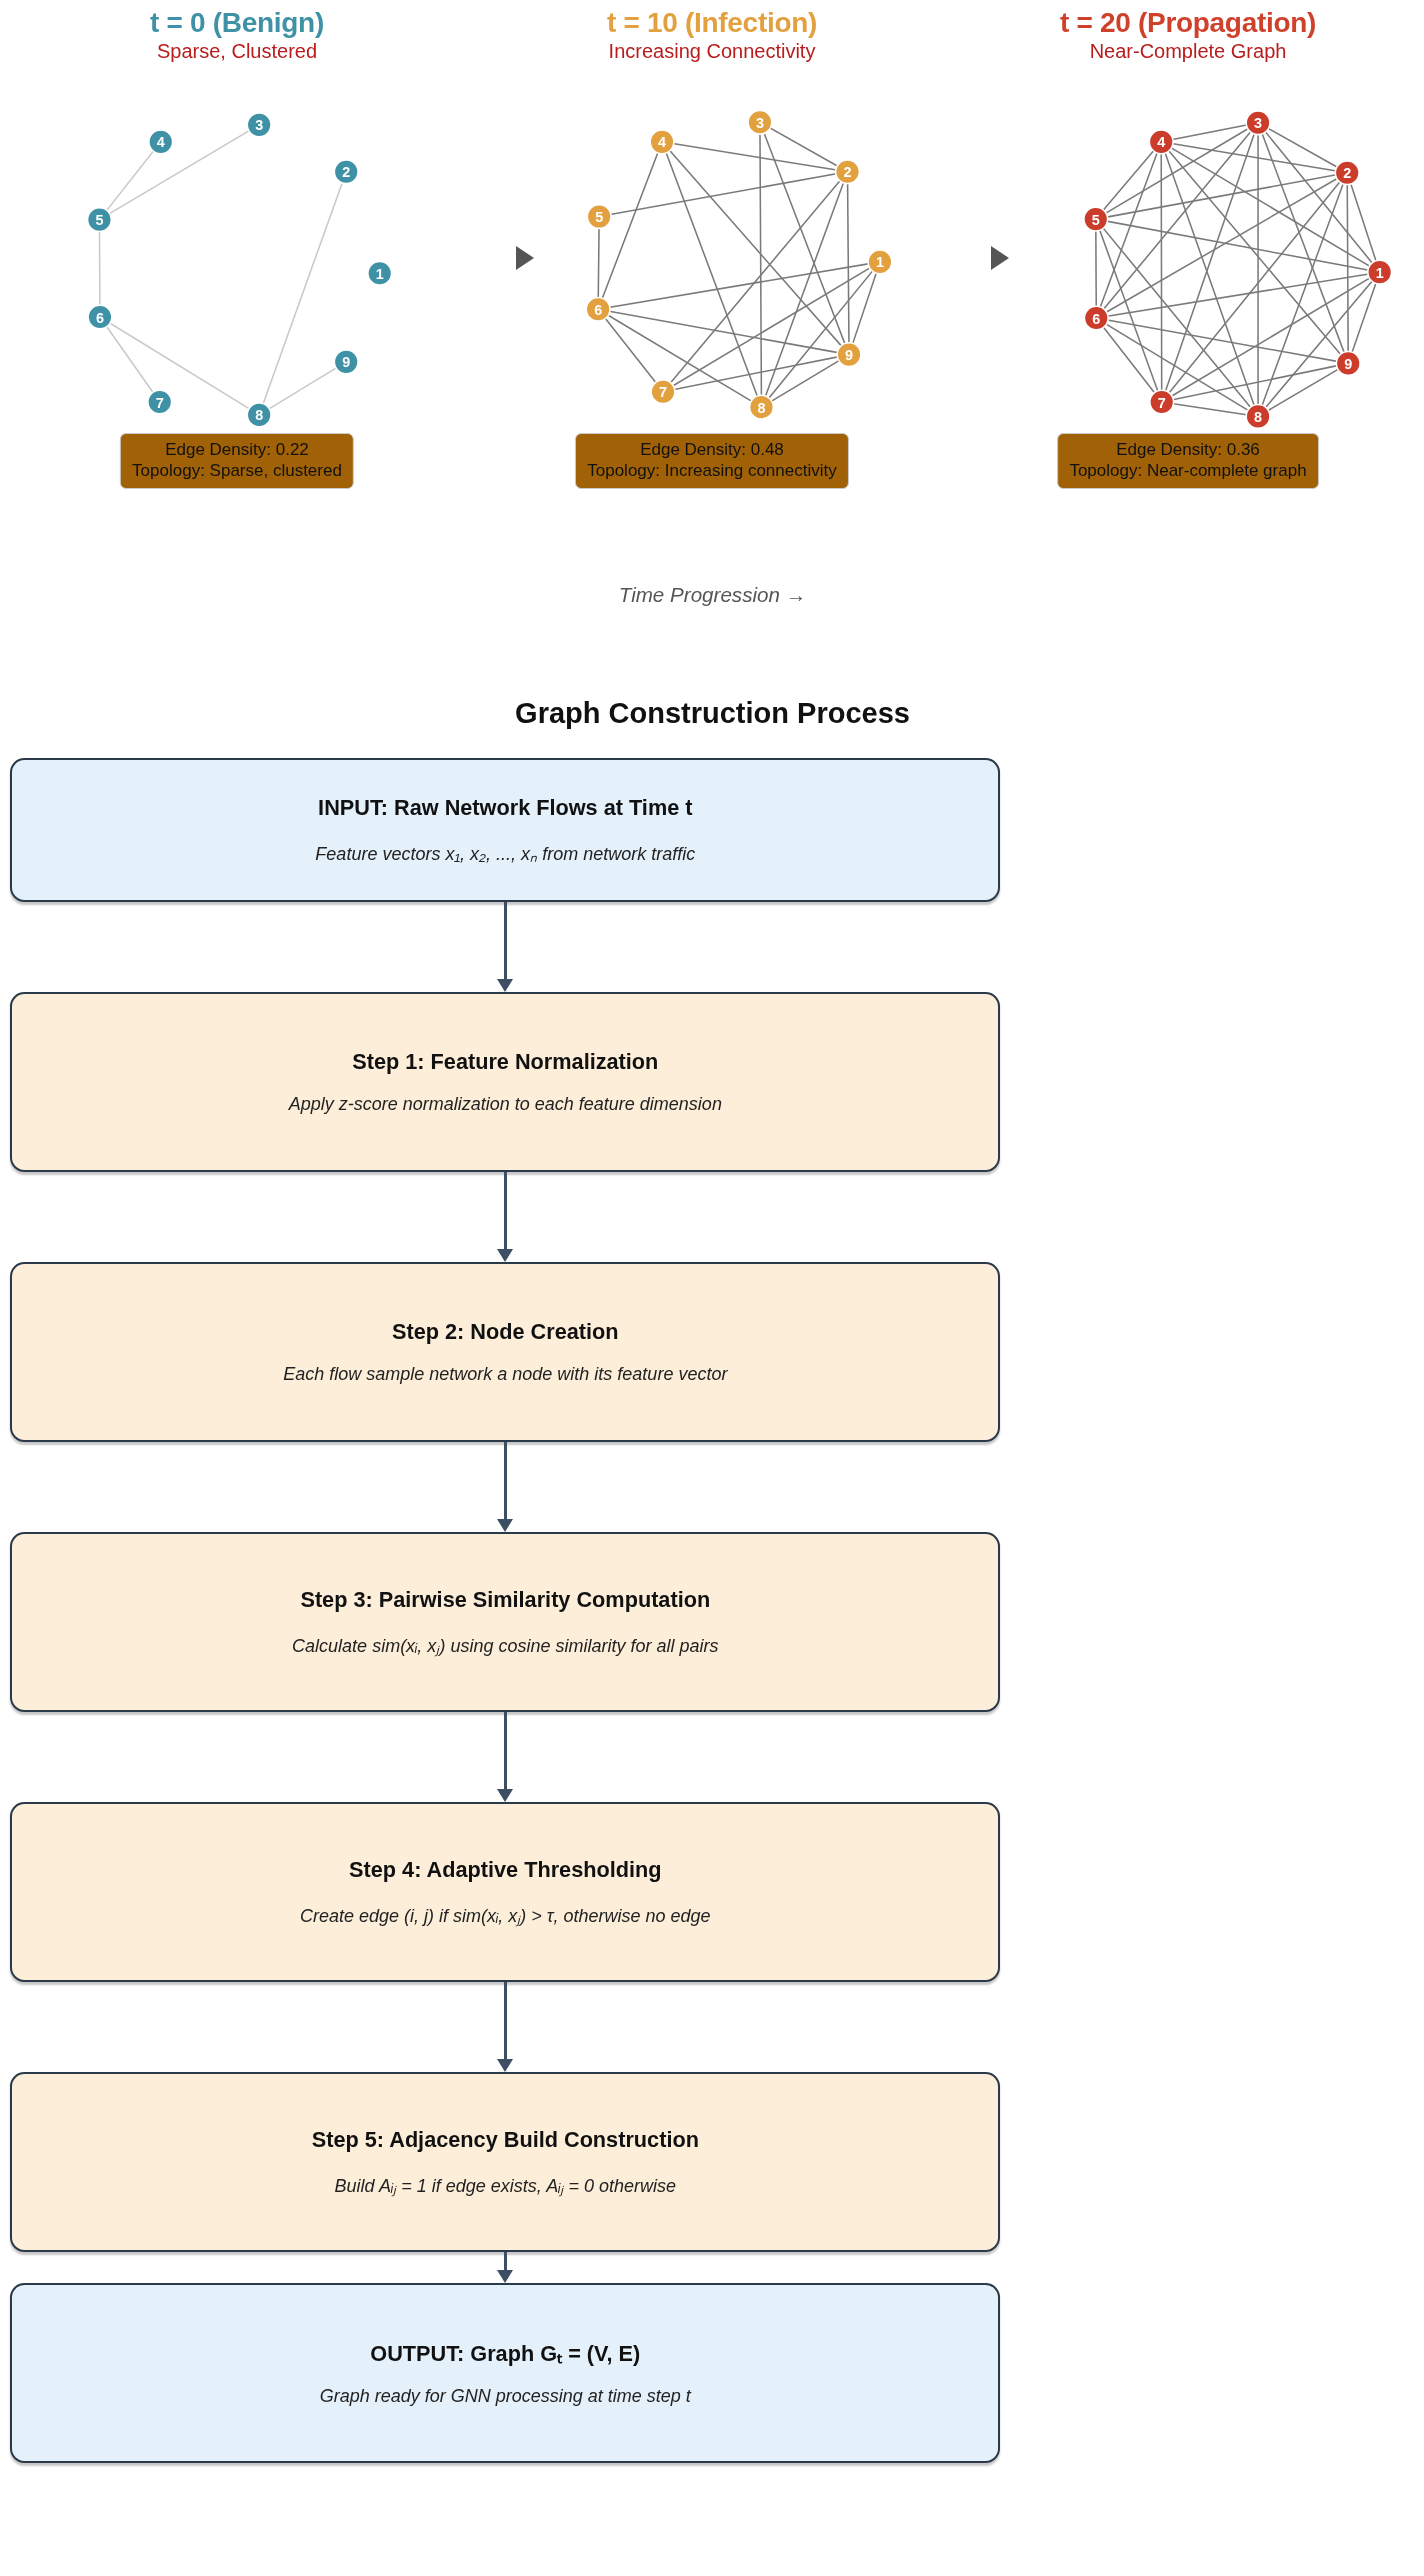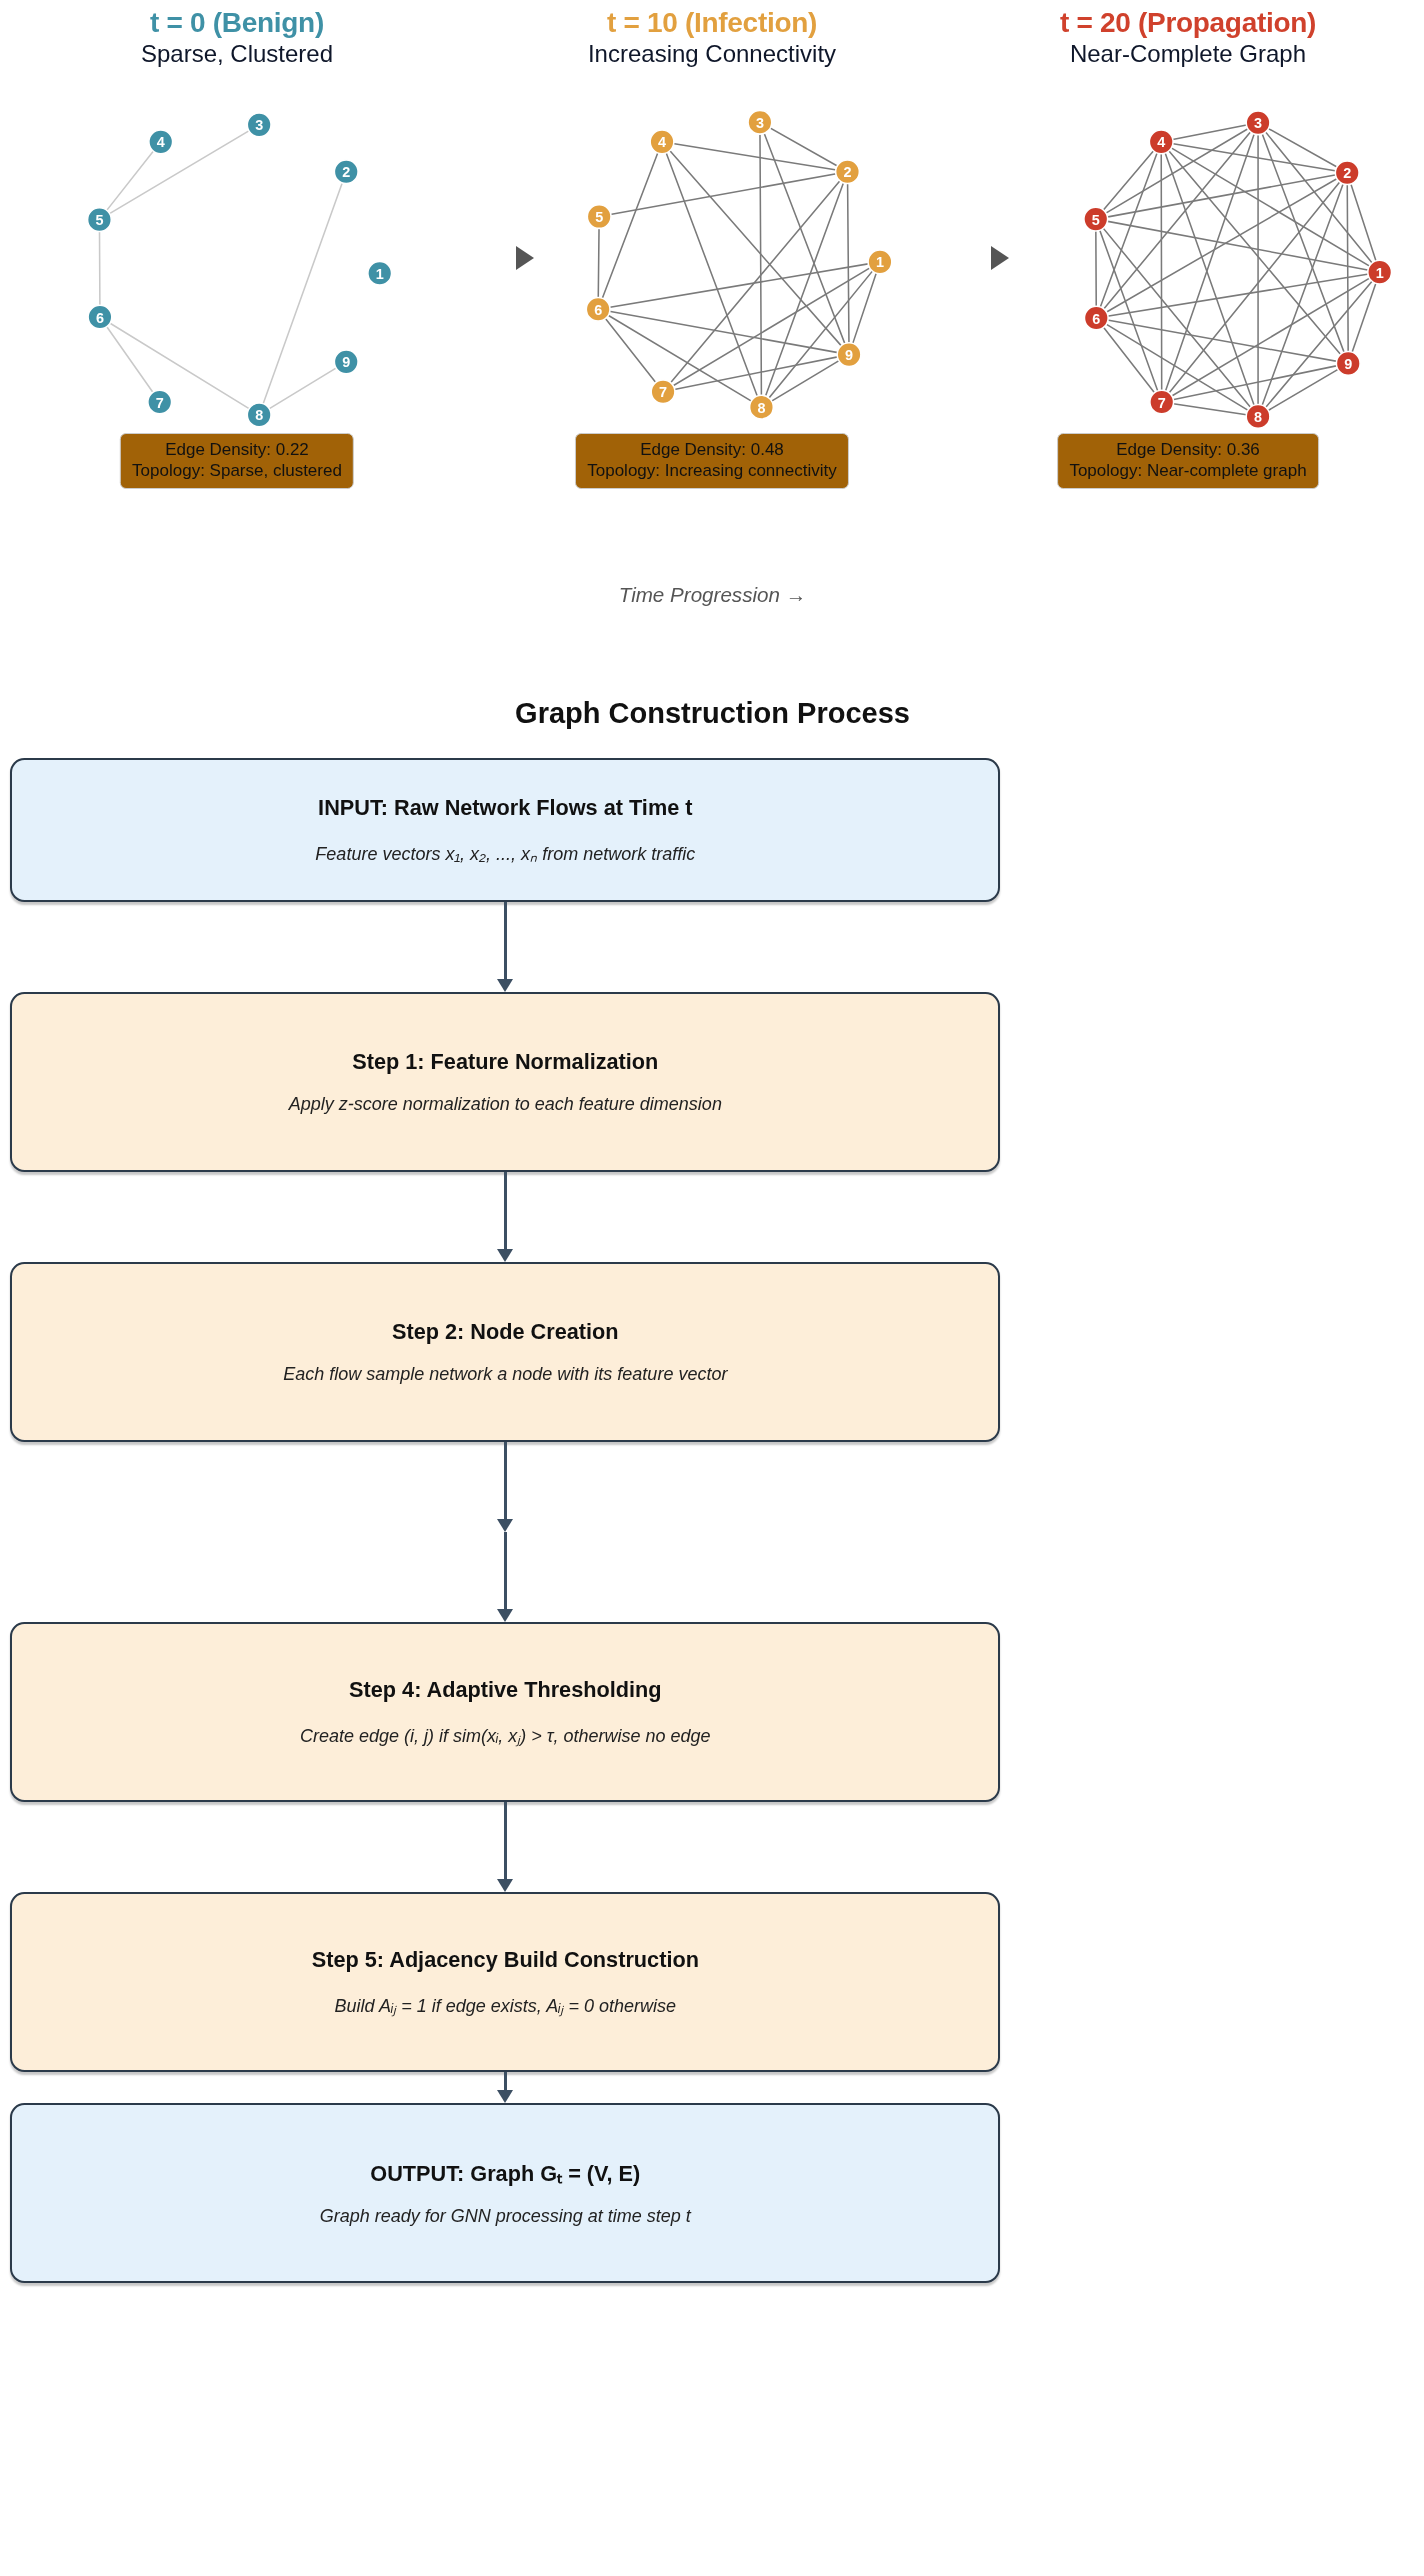--- a/index.html
+++ b/index.html
@@ -15,21 +15,21 @@
   .panel.p0{left:0;}
   .panel.p1{left:475px;}
   .panel.p2{left:951px;}
 
   .panel-title{
     position:absolute;left:0;right:0;top:7.2px;
     text-align:center;font-size:28px;font-weight:bold;letter-spacing:-0.3px;
   }
   .panel-sub{
     position:absolute;left:0;right:0;top:40px;
-    text-align:center;font-size:24px;color:#0f172a;font-weight:400;
+    text-align:center;font-size:20px;color:#b91c1c;font-weight:400;
   }
   .graph-svg{position:absolute;left:0;top:0;width:474px;height:464px;}
 
   .node-circle{stroke:#ffffff;stroke-width:3;}
   .node-label{
     font-family:"Liberation Sans",sans-serif;
     font-size:28px;font-weight:bold;fill:#ffffff;
     text-anchor:middle;dominant-baseline:central;
   }
   .edge-line{stroke-linecap:round;fill:none;}
@@ -323,20 +323,24 @@
       <div class="arrow-head"></div>
     </div>
     <div class="flow-box step" style="height: 180px;">
       <div class="box-title">Step 2: Node Creation</div>
       <div class="box-desc">Each flow sample network a node with its feature vector</div>
     </div>
     <div class="arrow">
       <div class="arrow-line" style="height: 77px;"></div>
       <div class="arrow-head"></div>
     </div>
+    <div class="flow-box step" style="height: 180px;">
+      <div class="box-title">Step 3: Pairwise Similarity Computation</div>
+      <div class="box-desc">Calculate sim(xᵢ, xⱼ) using cosine similarity for all pairs</div>
+    </div>
     <div class="arrow">
       <div class="arrow-line" style="height: 77px;"></div>
       <div class="arrow-head"></div>
     </div>
     <div class="flow-box step" style="height: 180px;">
       <div class="box-title">Step 4: Adaptive Thresholding</div>
       <div class="box-desc">Create edge (i, j) if sim(xᵢ, xⱼ) &gt; τ, otherwise no edge</div>
     </div>
     <div class="arrow">
       <div class="arrow-line" style="height: 77px;"></div>

